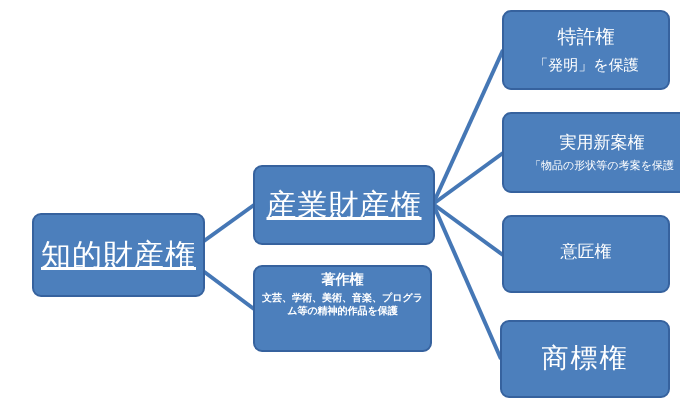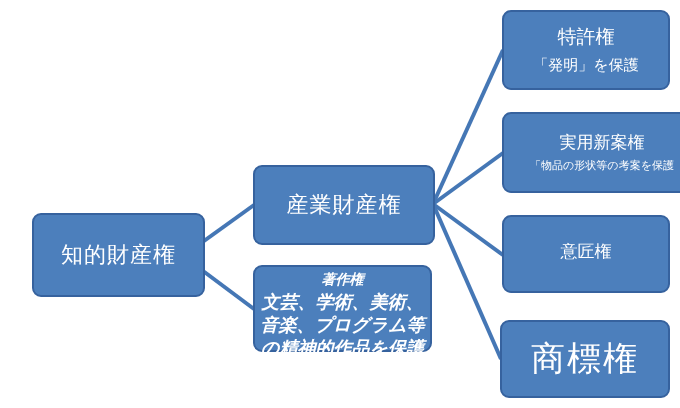--- a/index.html
+++ b/index.html
@@ -47,36 +47,36 @@
     text-align: center;
     line-height: 1.25;
   }
 
   .serif-txt { font-family: "Liberation Serif", serif; }
   .gothic-txt { font-family: "Liberation Sans", sans-serif; font-weight: bold; }
 
   
   .node-root       { left: 8px;   top: 213px; width: 173px; height: 84px; margin-left: 24px; }
   .node-industrial { left: 253px; top: 165px; width: 182px; height: 80px; }
-  .node-copyright  { left: 253px; top: 265px; width: 179px; height: 87px; padding: 4px 4px; justify-content: flex-start; font-style: italic; }
+  .node-copyright  { left: 253px; top: 265px; width: 179px; height: 87px; padding: 4px 4px; justify-content: flex-start; }
   .node-patent     { left: 502px; top: 10px;  width: 168px; height: 80px; }
   .node-utility    { left: 502px; top: 112px; width: 200px; height: 81px; }
   .node-design     { left: 502px; top: 215px; width: 168px; height: 78px; }
   .node-trademark  { left: 500px; top: 320px; width: 170px; height: 78px; }
 
-  .big-label   { font-size: 22px; letter-spacing: 1px; }
-  .trade-label { font-size: 34px; letter-spacing: 2px; text-align: right; }
+  .big-label   { font-size: 30px; letter-spacing: 1px; text-decoration: underline; }
+  .trade-label { font-size: 27px; letter-spacing: 2px; text-align: right; }
 
   .leaf-title  { font-size: 19px; margin-bottom: 7px; }
   .leaf-title-sm { font-size: 17px; margin-bottom: 4px; }
   .leaf-body   { font-size: 15px; }
   .leaf-body-sm { font-size: 11px; line-height: 1.35; }
 
   .cr-title { font-size: 14px; margin-bottom: 2px; }
-  .cr-body  { font-size: 18px; line-height: 1.3; }
+  .cr-body  { font-size: 10px; line-height: 1.3; }
 </style>
 </head>
 <body>
 
 <div class="canvas">
 
   <svg class="connectors" viewBox="0 0 680 408" xmlns="http://www.w3.org/2000/svg">
     <line class="connector" x1="183" y1="256" x2="254" y2="205"></line>
     <line class="connector" x1="183" y1="256" x2="254" y2="309"></line>
     <line class="connector" x1="433" y1="204" x2="503" y2="50"></line>

